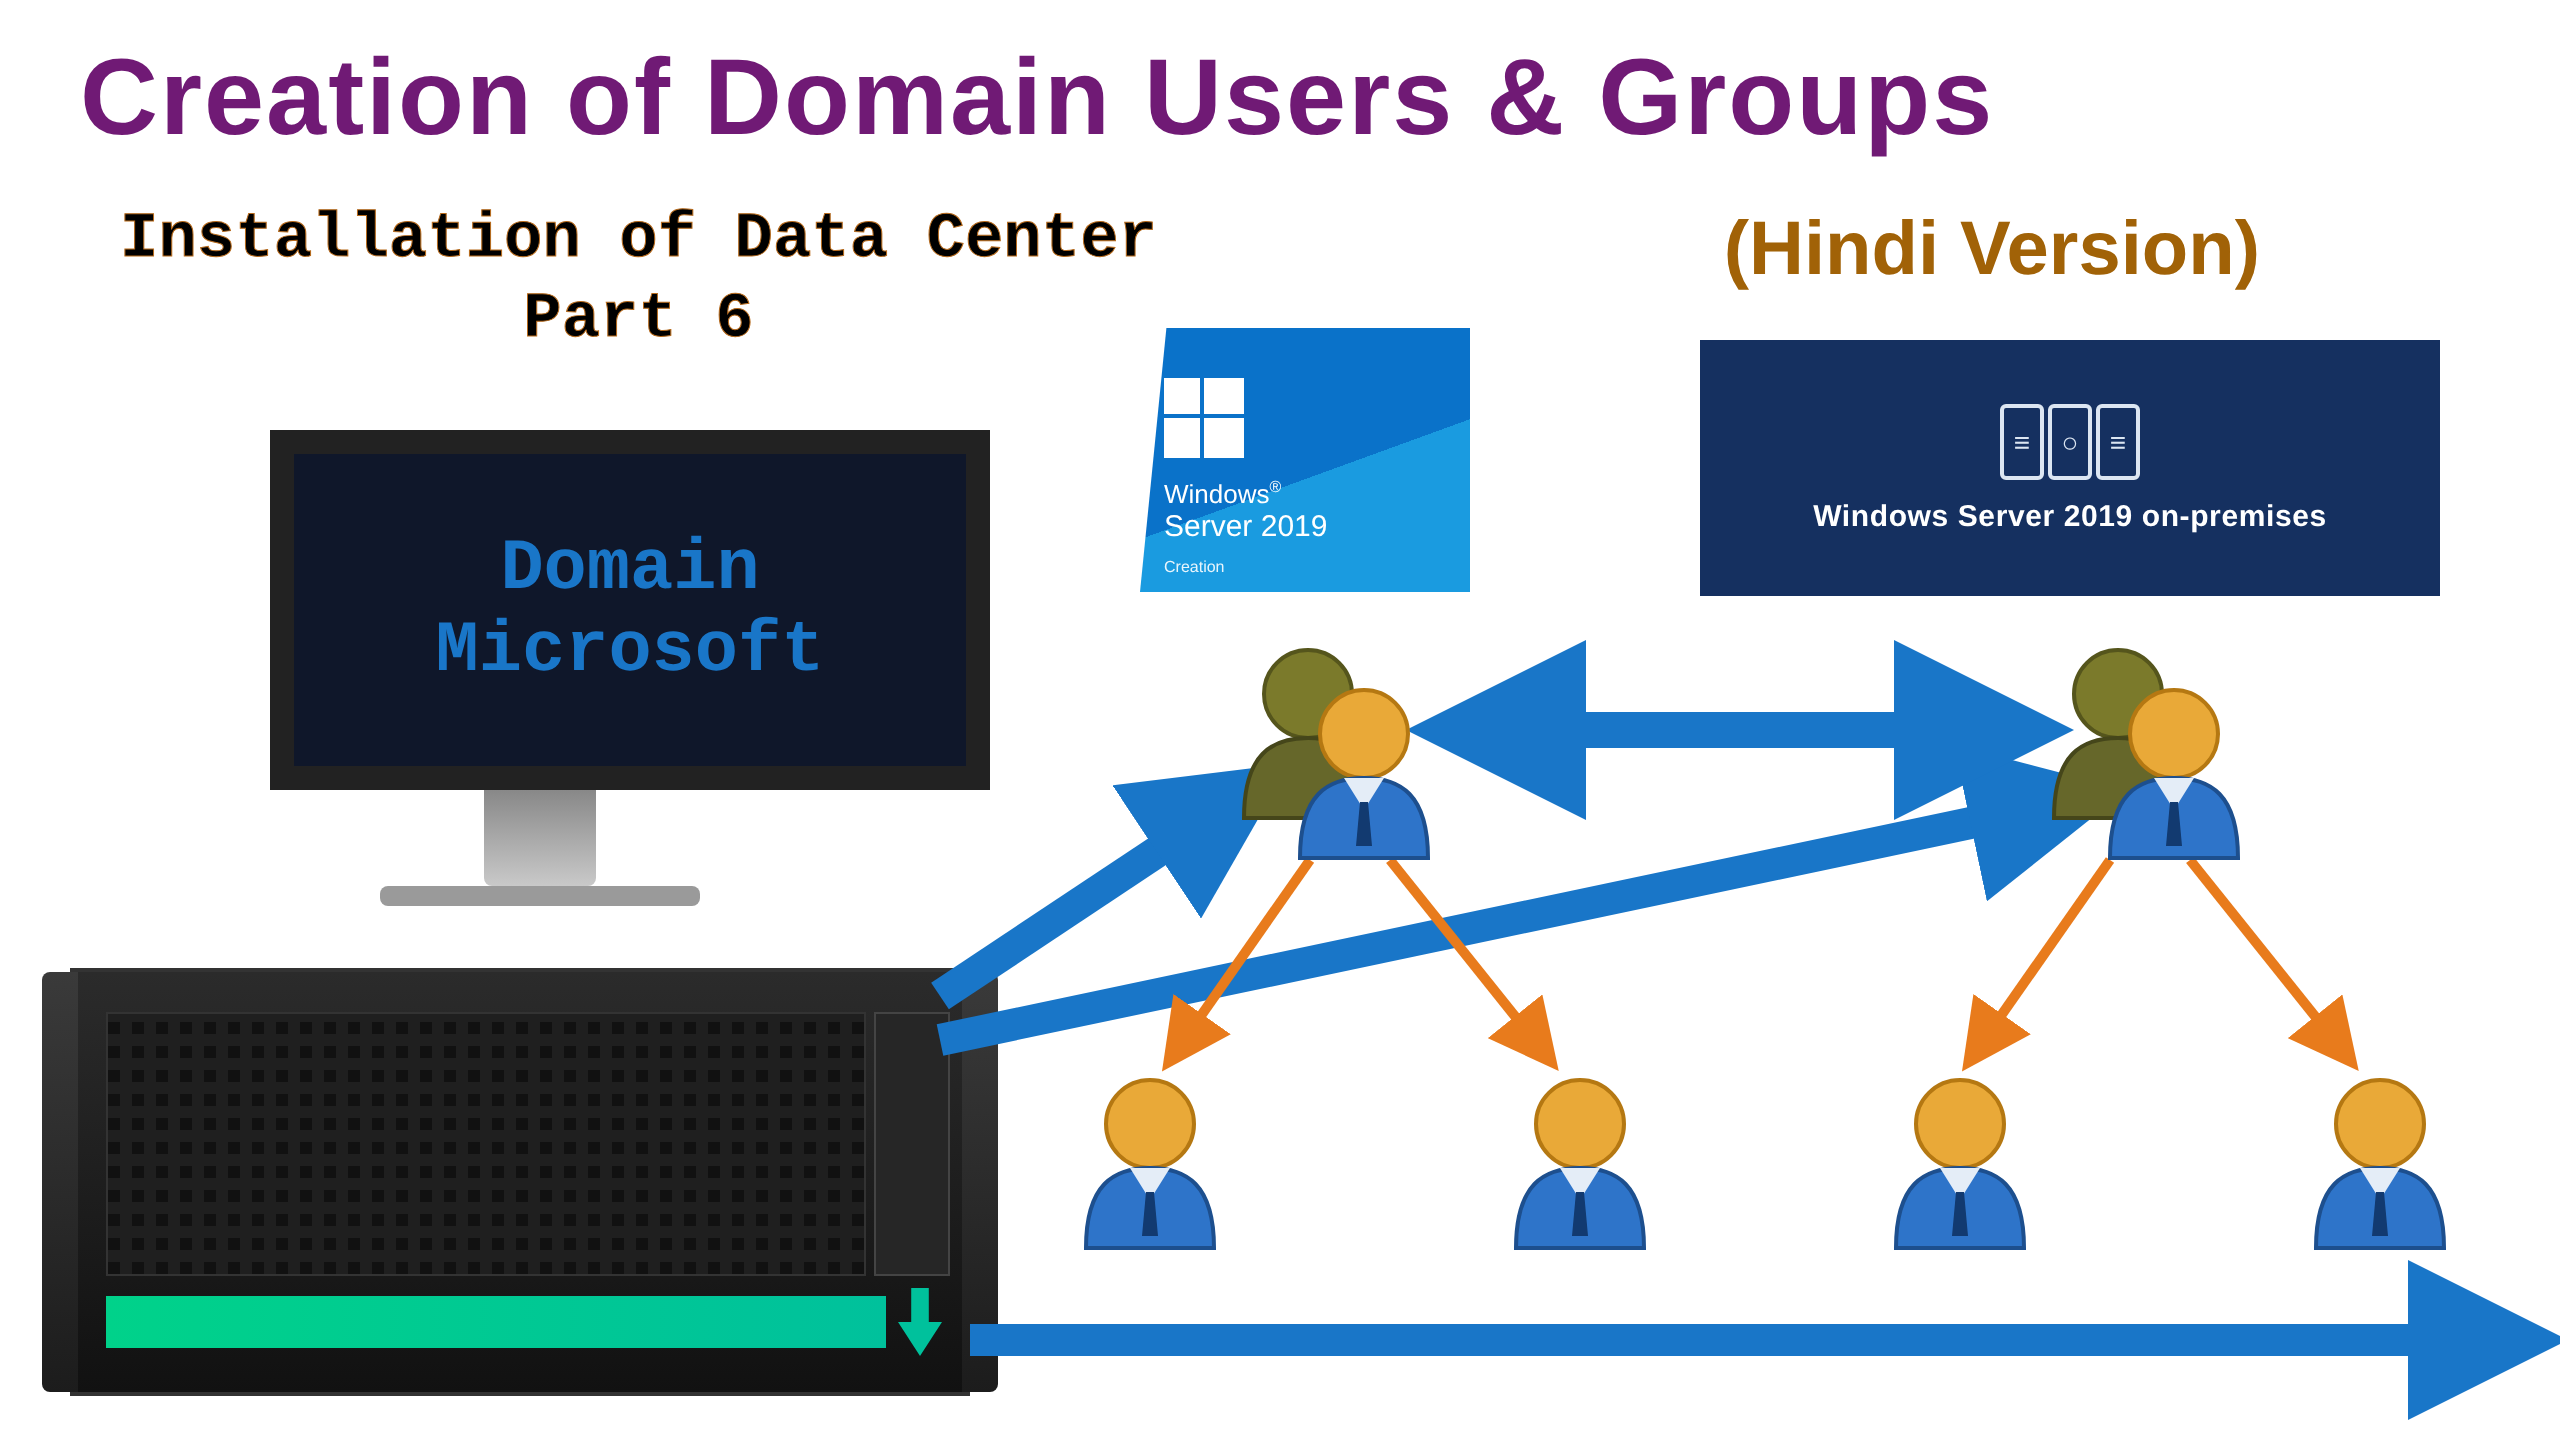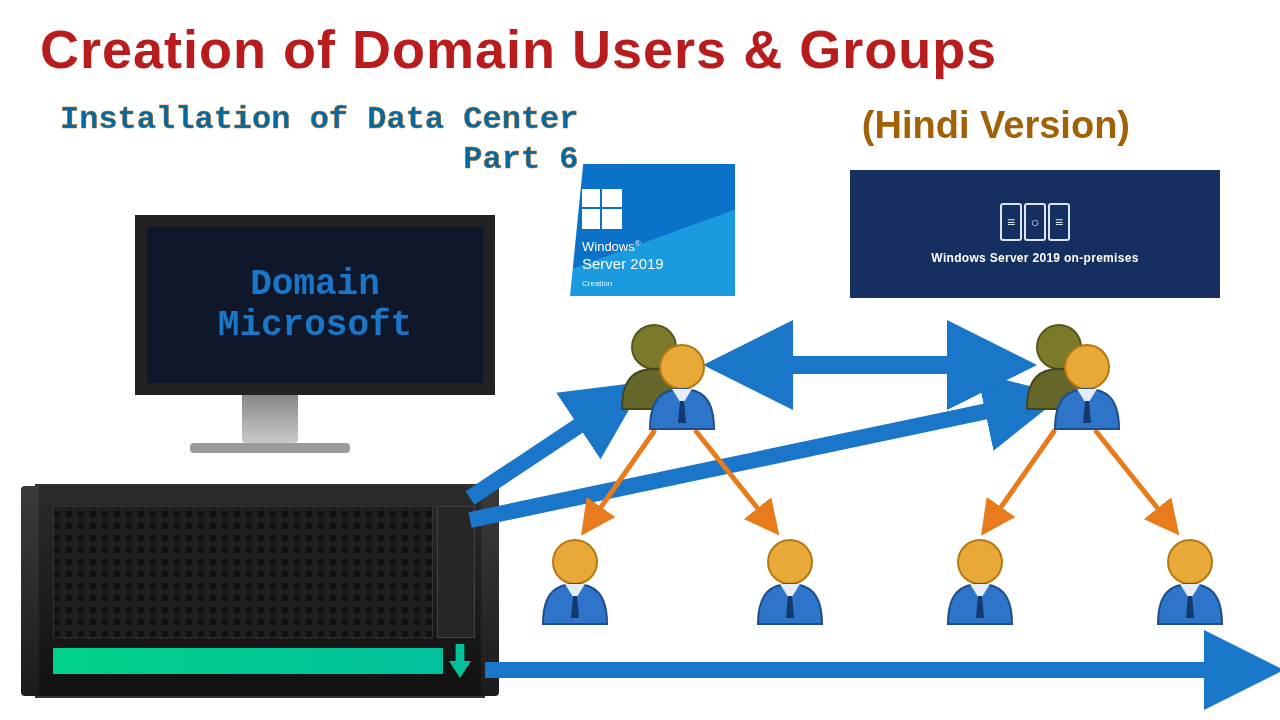--- a/index.html
+++ b/index.html
@@ -10,32 +10,32 @@
     font-family: Arial, sans-serif;
     position: relative;
     overflow: hidden;
   }
   .title {
     position: absolute;
     top: 18px;
     left: 40px;
     font-size: 54px;
     font-weight: bold;
-    color: #b91c1c;
+    color: #701a75;
     letter-spacing: 1px;
   }
   .subtitle {
     position: absolute;
     top: 100px;
     left: 60px;
     font-family: "Courier New", monospace;
     font-size: 32px;
     font-weight: bold;
-    color: #0369a1;
-    text-align: right;
+    color: #000000;
+    text-align: center;
     line-height: 1.25;
     -webkit-text-stroke: 0.5px #b86b1c;
   }
   .hindi {
     position: absolute;
     top: 104px;
     right: 150px;
     font-size: 38px;
     font-weight: bold;
     color: #a16207;
@@ -175,21 +175,21 @@
   }
   .onprem-icons div {
     width: 22px; height: 38px;
     border: 2px solid #dce6f2;
     border-radius: 3px;
     display: flex;
     align-items: center; justify-content: center;
     color: #dce6f2;
     font-size: 14px;
   }
-  .onprem-label { font-size: 12px; font-weight: bold; letter-spacing: .3px;}
+  .onprem-label { font-size: 15px; font-weight: bold; letter-spacing: .3px;}
   
   .canvas {
     position: absolute;
     inset: 0;
     pointer-events: none;
   }
 </style>
 </head>
 <body>
 

